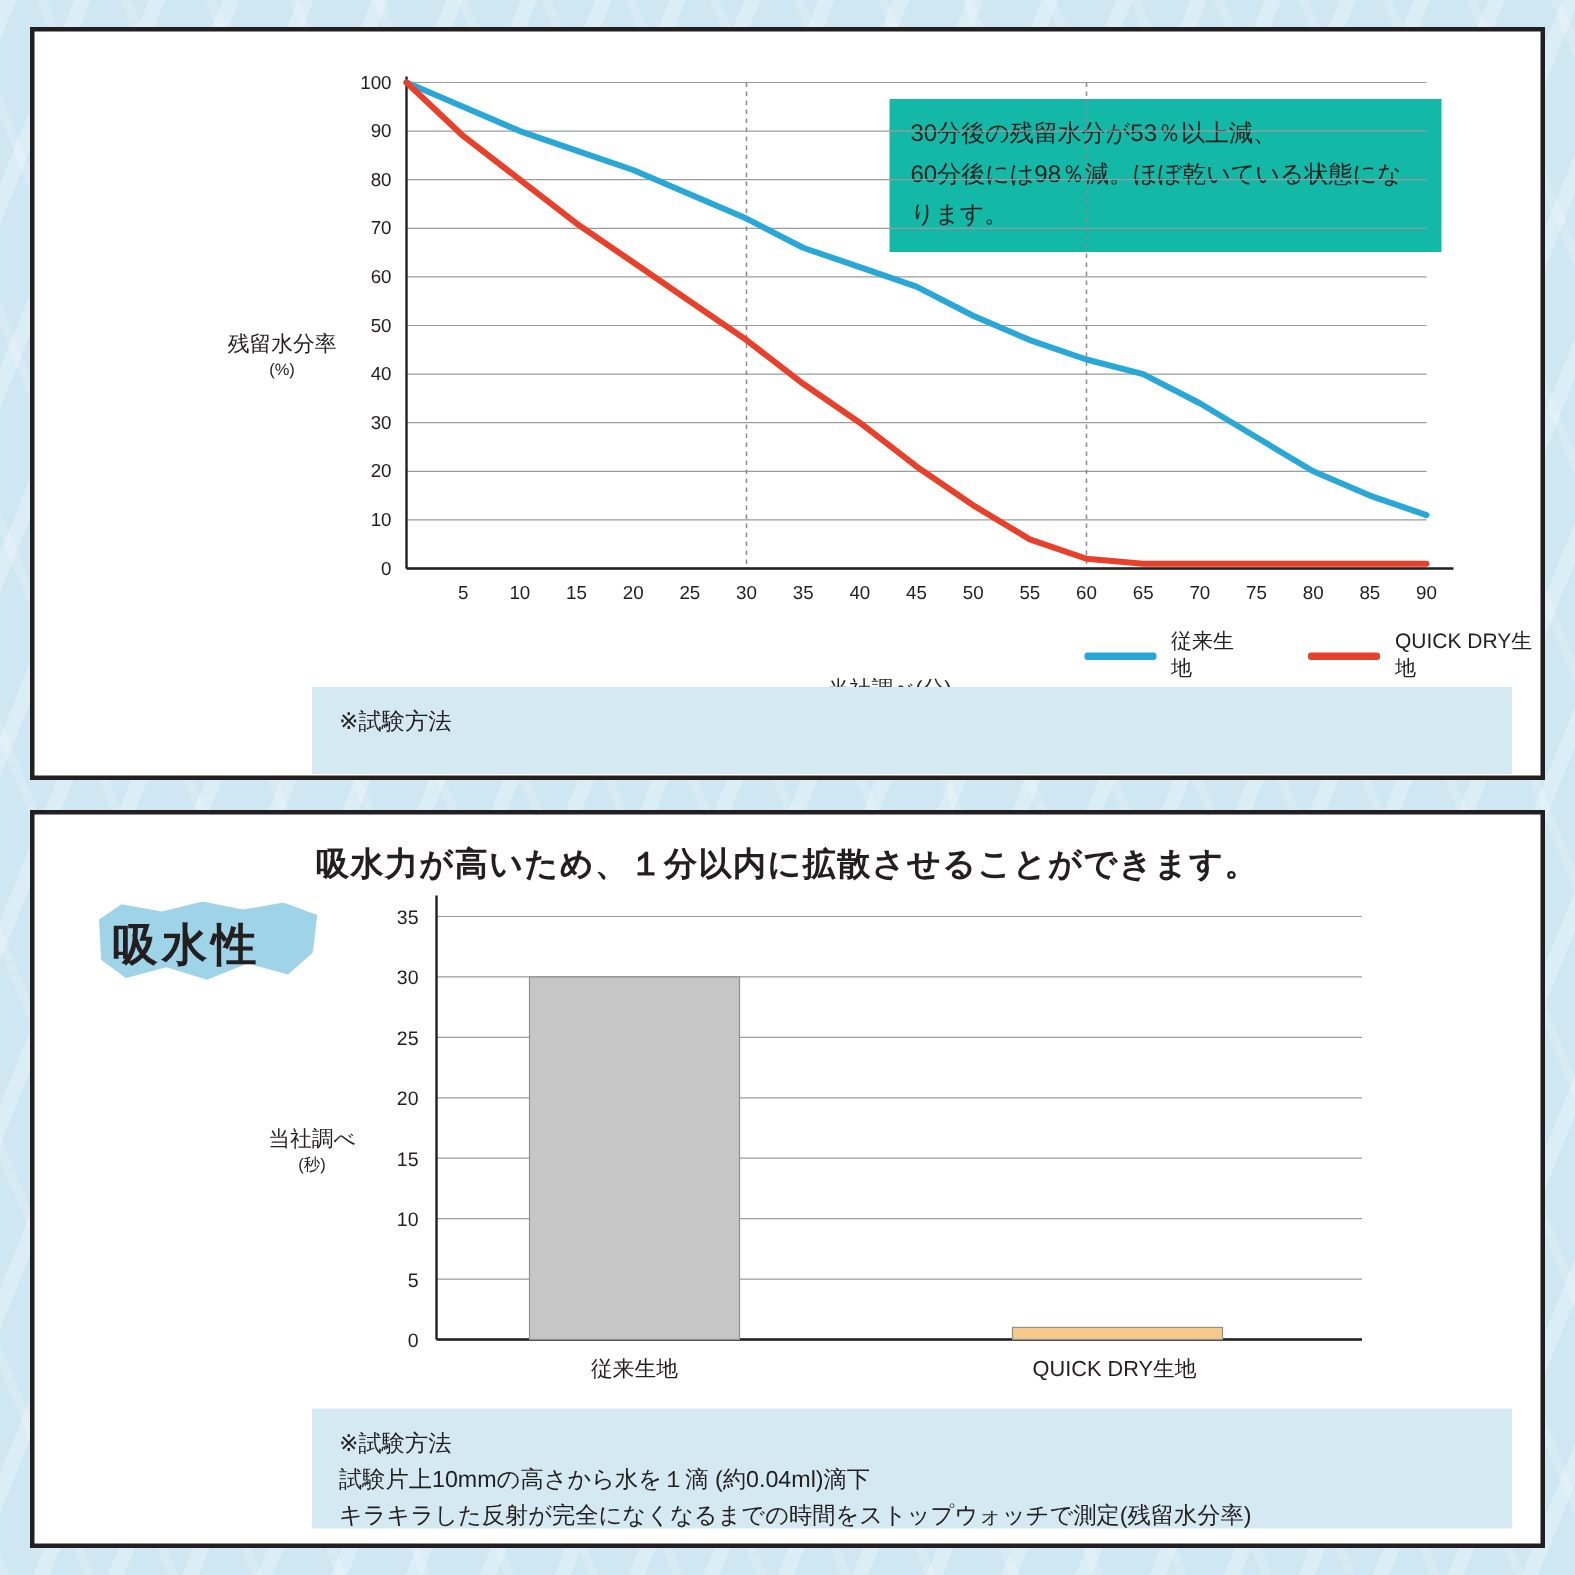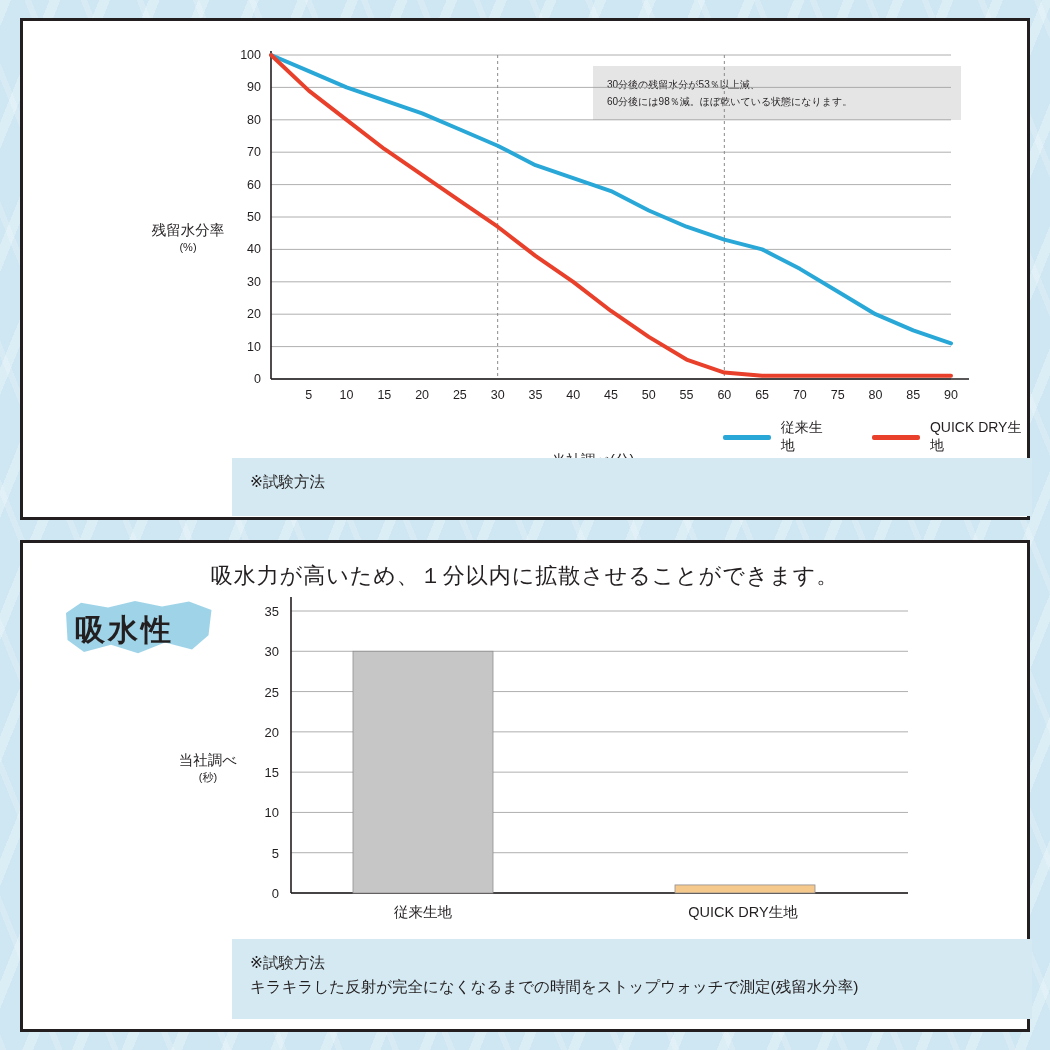--- a/index.html
+++ b/index.html
@@ -44,45 +44,44 @@
   }
 
   .note-box{
     position:absolute;
     background:#d4e9f2;
     box-sizing:border-box;
     padding:12px 18px;
     font-size:15.5px;
     color:#231f20;
     line-height:1.55;
-    margin-left:24px;
   }
   .callout{
     position:absolute;
-    background:#e5e5e5;
+    background:#14b8a6;
     padding:10px 14px;
-    font-size:10px;
+    font-size:16px;
     line-height:1.7;
     color:#231f20;
   }
   .axis-title{
     position:absolute;
     font-size:14.5px;color:#231f20;text-align:center;line-height:1.3;margin-top:28px;
   }
   .axis-title .sub{font-size:11px;display:block;}
 
   
   .plot{position:absolute;}
   .legend{position:absolute;display:flex;align-items:center;gap:10px;font-size:14px;color:#231f20;}
   .legend .swatch{width:52px;height:5px;display:inline-block;border-radius:2px;}
   .legend-item{display:flex;align-items:center;gap:10px;}
   .bar-label{position:absolute;font-size:14.5px;color:#231f20;text-align:center;}
   .abs-title{
     position:absolute;width:100%;text-align:center;
-    font-size:22px;font-weight:normal;color:#231f20;letter-spacing:1px;
+    font-size:22px;font-weight:bold;color:#231f20;letter-spacing:1px;
     font-family:"DejaVu Sans","Liberation Sans",sans-serif;
   }
 </style>
 </head>
 <body>
 
 <div class="bg-texture"></div>
 
 <div class="panel" id="panel-dry">
 
@@ -201,15 +200,16 @@
       <line x1="268" x2="885" y1="350" y2="350" stroke="#231f20" stroke-width="1.6"></line>
       <rect x="330" y="108.2857142857143" width="140" height="241.7142857142857" fill="#c6c6c6" stroke="#8f8f8f" stroke-width="0.8"></rect>
       <rect x="652" y="341.9428571428571" width="140" height="8.057142857142878" fill="#f5c98b" stroke="#8f8f8f" stroke-width="0.8"></rect>
     </svg>
 
   <div class="bar-label" style="left:300px;top:360px;width:200px;">従来生地</div>
   <div class="bar-label" style="left:600px;top:360px;width:240px;">QUICK DRY生地</div>
 
   <div class="note-box" style="left:185px;top:396px;width:800px;height:80px;">
     <div>※試験方法</div>
+    <div>試験片上10mmの高さから水を１滴 (約0.04ml)滴下</div>
     <div>キラキラした反射が完全になくなるまでの時間をストップウォッチで測定(残留水分率)</div>
   </div>
 </div>
 
 </body></html>

